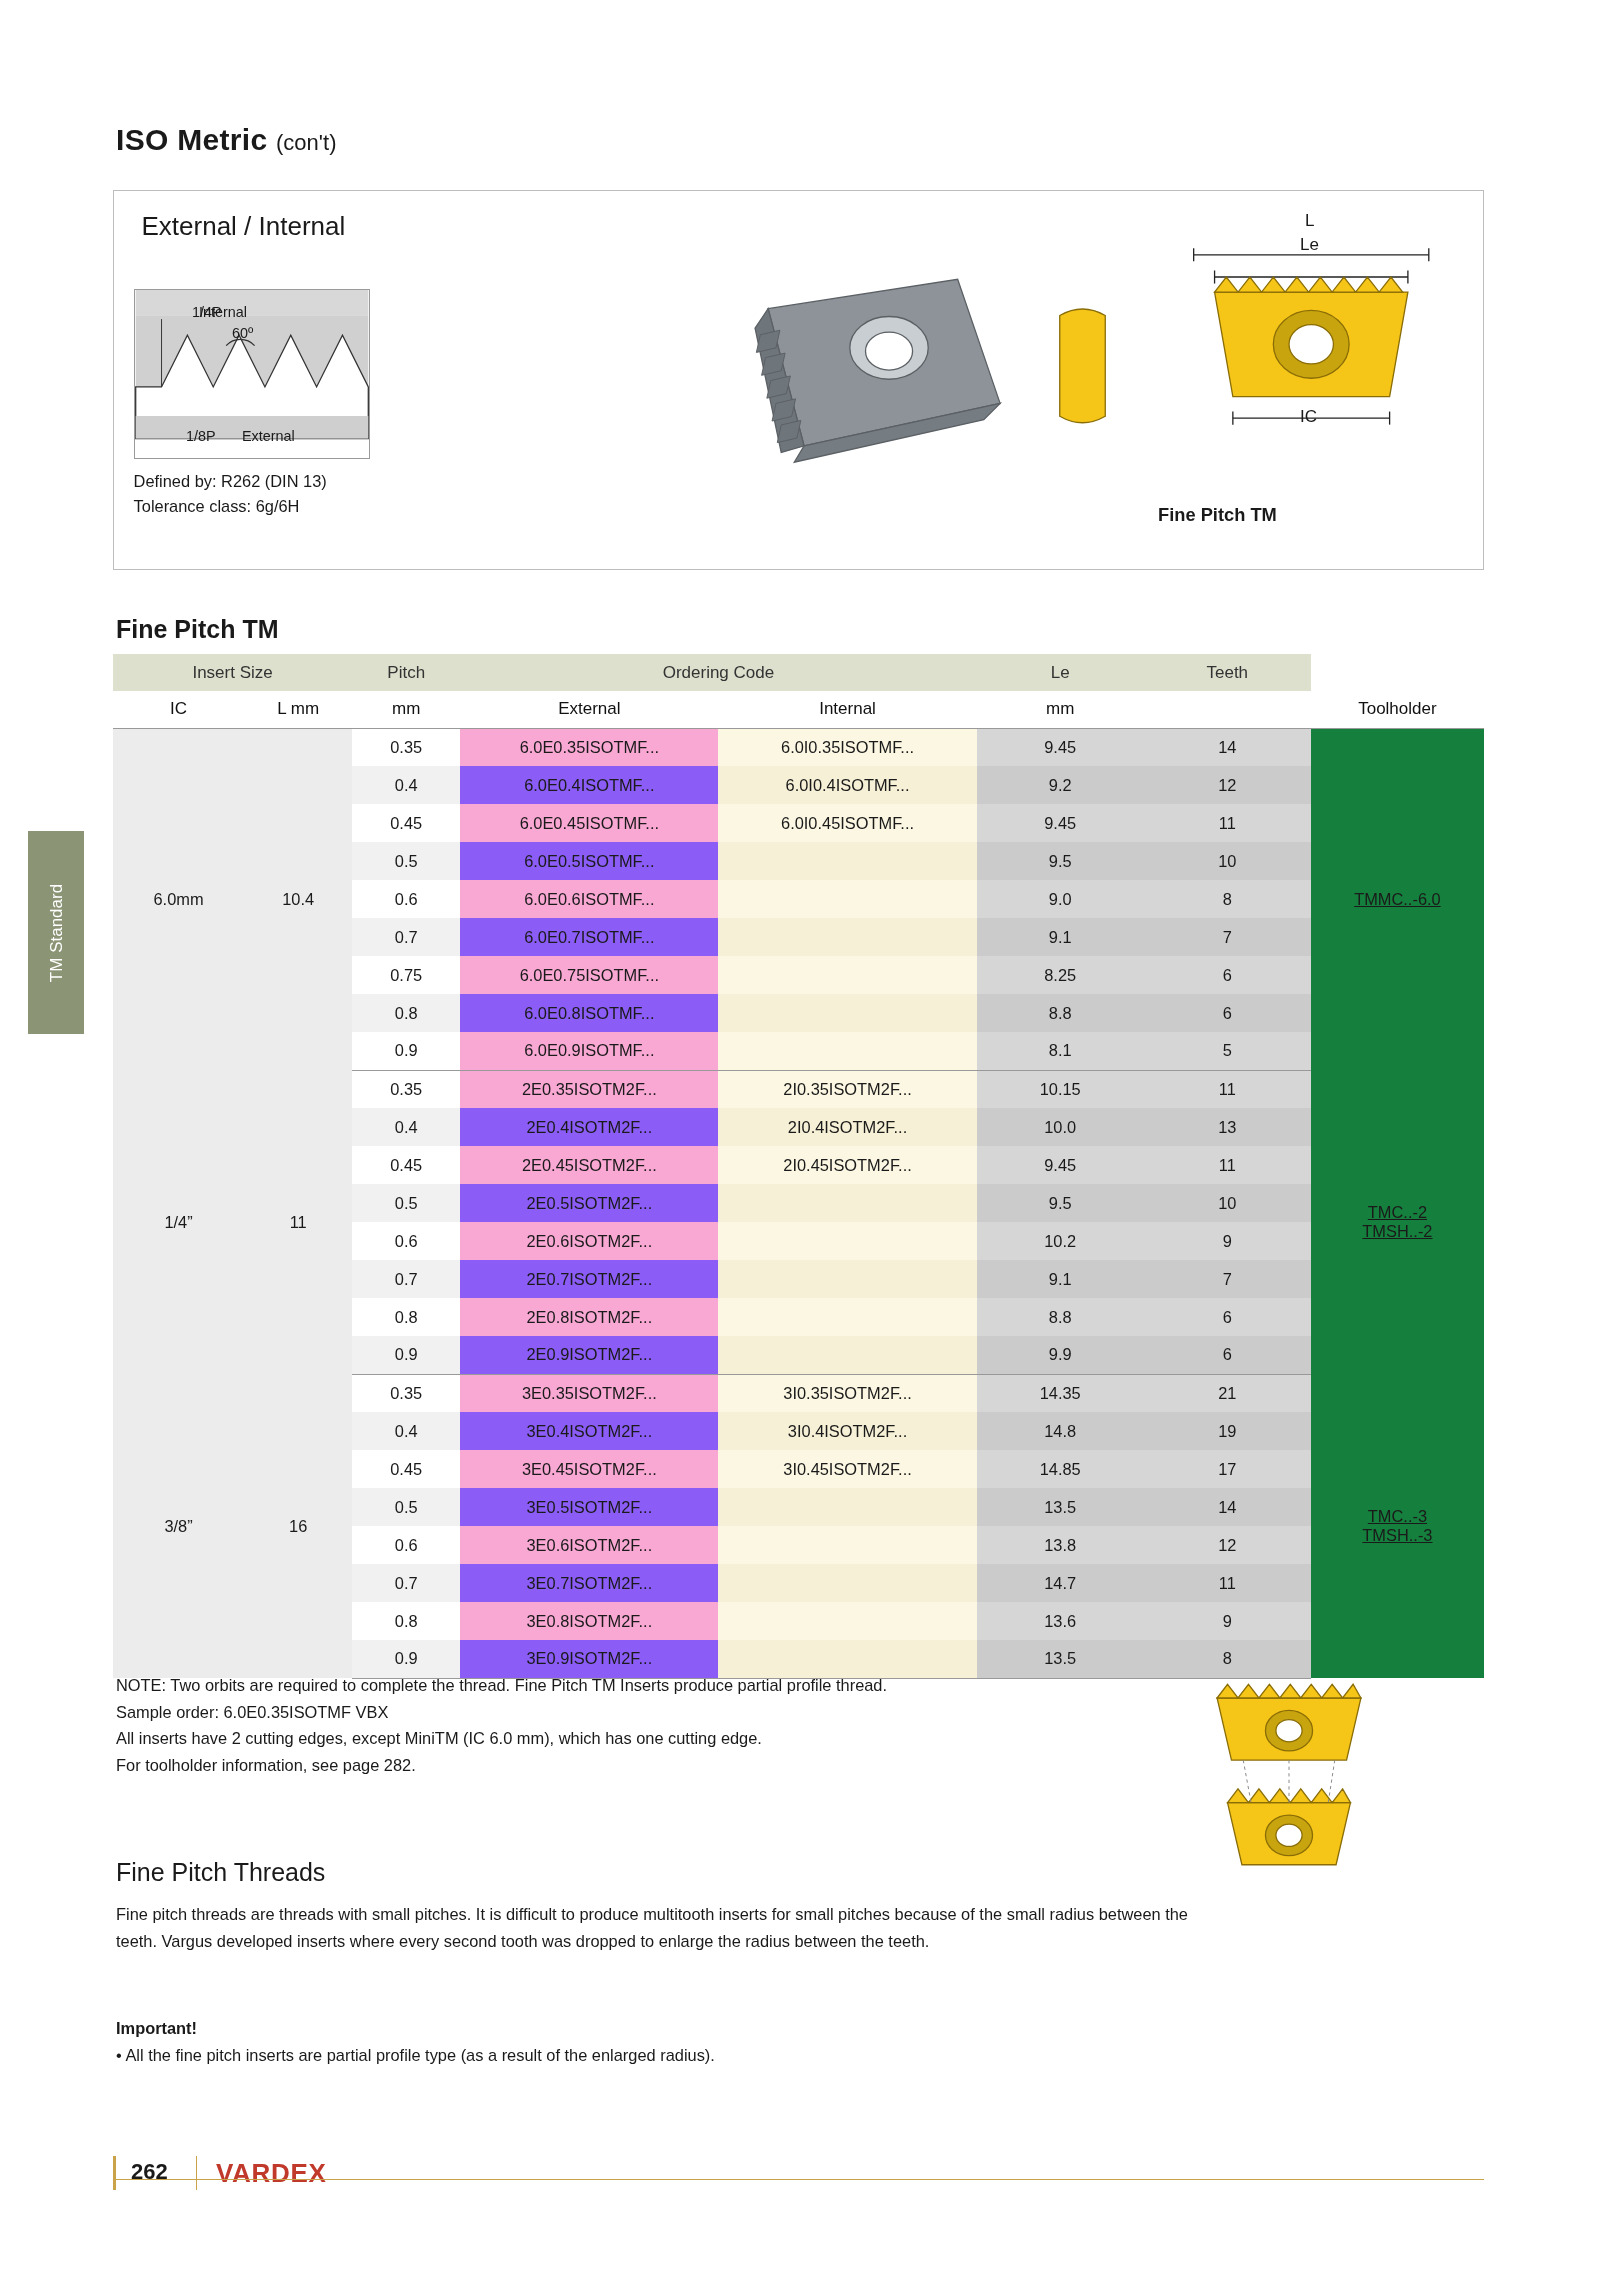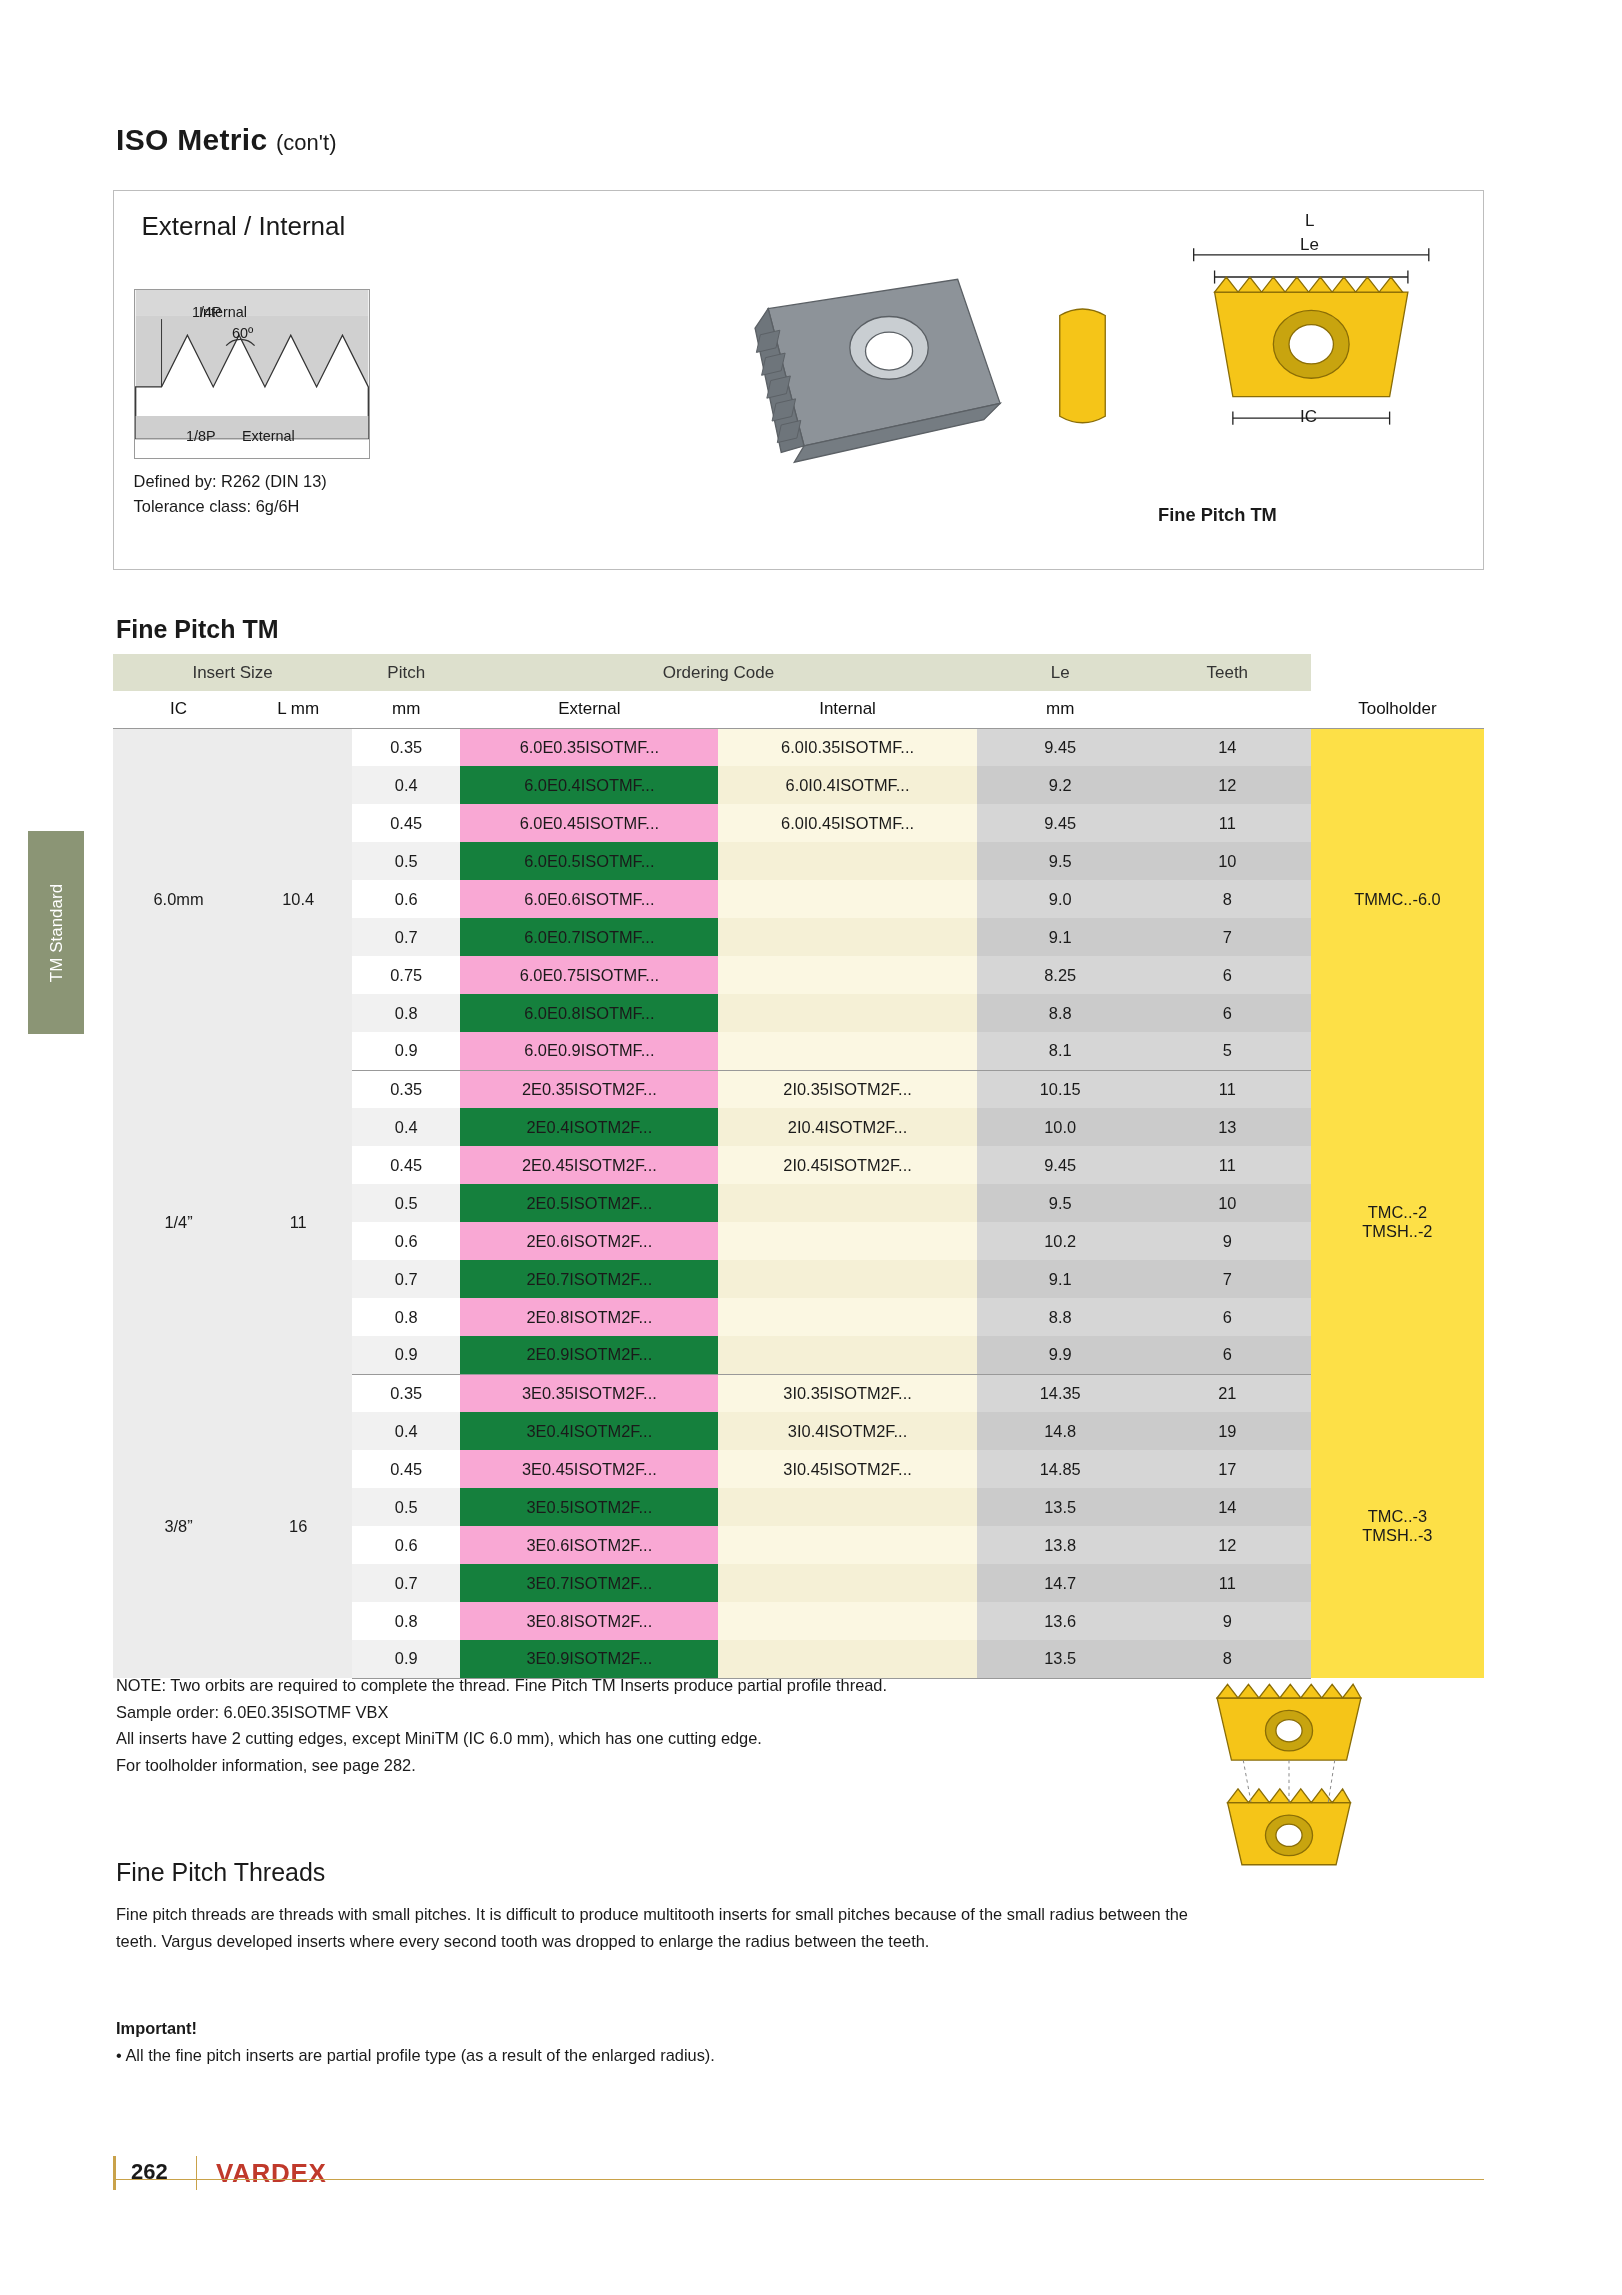--- a/index.html
+++ b/index.html
@@ -61,23 +61,23 @@
   .hdr1 td { background:#dde0cd; height:37px; text-align:center; font-size:17px; color:#333; }
   .hdr2 td { background:#ffffff; height:37px; text-align:center; font-size:17px; color:#111;
              border-bottom:1.3px solid #999; }
   .row td { height:38px; text-align:center; }
   .c-ic, .c-l { background:#ececec; }
   .c-pitch { background:#ffffff; }
   .c-ext { background:#f9a8d4; }
   .c-int { background:#fbf7e2; }
   .c-le  { background:#d6d6d6; }
   .c-teeth { background:#d6d6d6; }
-  .c-th { background:#fde047; }
+  .c-th { background:#15803d;text-decoration:underline; }
   .row.alt .c-pitch { background:#f1f1f1; }
-  .row.alt .c-ext { background:#15803d; }
+  .row.alt .c-ext { background:#8b5cf6; }
   .row.alt .c-int { background:#f5f0d6; }
   .row.alt .c-le, .row.alt .c-teeth { background:#cbcbcb; }
   .grp-end td { border-bottom:1.3px solid #999; }
   .col-ic { width:131px; } .col-l { width:108px; }
   .col-pitch { width:108px; } .col-ext { width:258px; } .col-int { width:258px; }
   .col-le { width:167px; } .col-teeth { width:167px; } .col-th { width:173px; }
 
   
   .notes {
     position:absolute; left:116px; top:1672px; width:982px;

